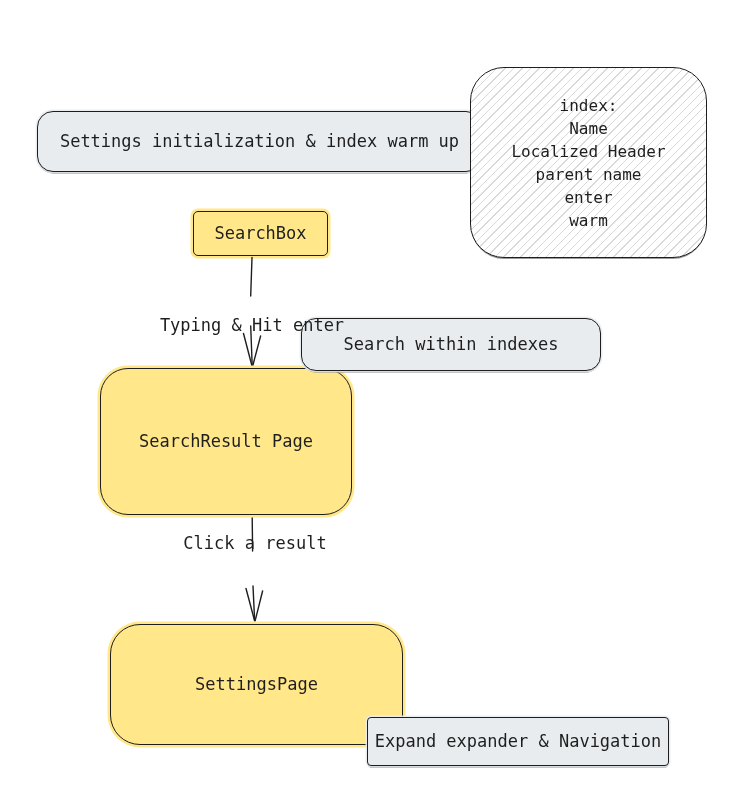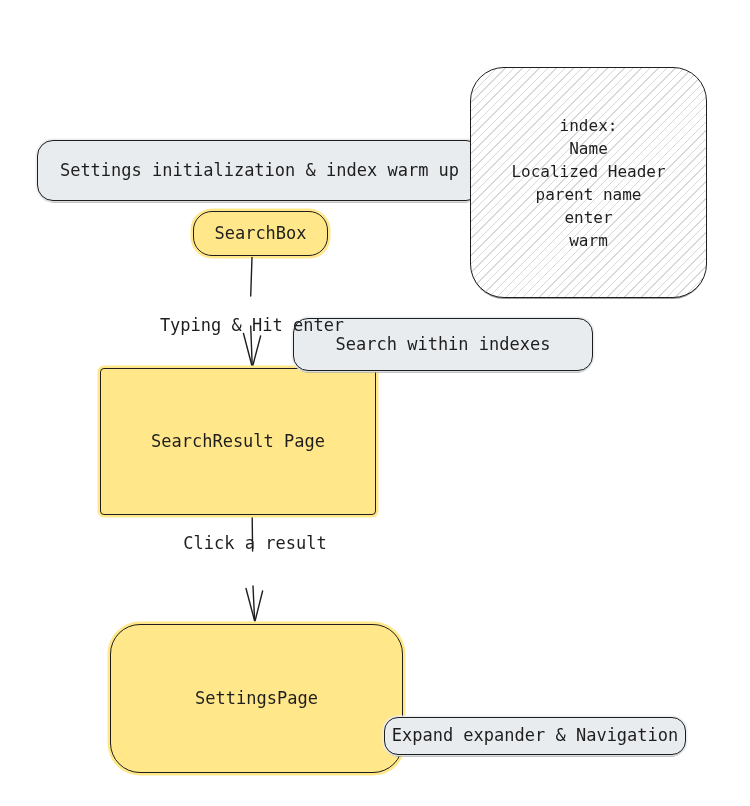--- a/index.html
+++ b/index.html
@@ -52,27 +52,27 @@
     line-height: 22px;
     white-space: nowrap;
   }
   .arrows {
     position: absolute;
     left: 0; top: 0;
     z-index: 4;
     pointer-events: none;
   }
   
-  #settings-init   { left: 37px;  top: 111px; width: 445px; height: 61px;  border-radius: 16px; z-index: 1; margin-top: 29px; }
-  #index-note      { left: 470px; top: 67px;  width: 237px; height: 231px; border-radius: 34px; z-index: 2; }
-  #searchbox       { left: 193px; top: 211px; width: 135px; height: 45px;  border-radius: 19px; z-index: 3; text-align: right; }
-  #searchresult    { left: 100px; top: 368px; width: 276px; height: 147px; border-radius: 4px; z-index: 5; }
-  #search-within   { left: 293px; top: 318px; width: 300px; height: 53px;  border-radius: 15px; z-index: 6; }
-  #settingspage    { left: 110px; top: 624px; width: 293px; height: 149px; border-radius: 30px; z-index: 5; }
-  #expand-nav      { left: 384px; top: 717px; width: 302px; height: 38px;  border-radius: 14px; z-index: 6; }
+  #settings-init   { left: 37px;  top: 111px; width: 445px; height: 61px;  border-radius: 16px; z-index: 1; }
+  #index-note      { left: 470px; top: 67px;  width: 237px; height: 191px; border-radius: 34px; z-index: 2; }
+  #searchbox       { left: 193px; top: 211px; width: 135px; height: 45px;  border-radius: 5px; z-index: 3; text-align: right; }
+  #searchresult    { left: 100px; top: 368px; width: 252px; height: 147px; border-radius: 28px; z-index: 5; }
+  #search-within   { left: 301px; top: 318px; width: 300px; height: 53px;  border-radius: 15px; z-index: 6; }
+  #settingspage    { left: 110px; top: 624px; width: 293px; height: 121px; border-radius: 30px; z-index: 5; }
+  #expand-nav      { left: 367px; top: 717px; width: 302px; height: 49px;  border-radius: 4px; z-index: 6; }
   #typing-label    { left: 152px; top: 314px; }
   #click-label     { left: 155px; top: 532px; }
 </style>
 </head>
 <body>
 
 <div class="canvas">
 
   <div id="settings-init" class="node gray">
     <span>Settings initialization &amp; index warm up</span>

